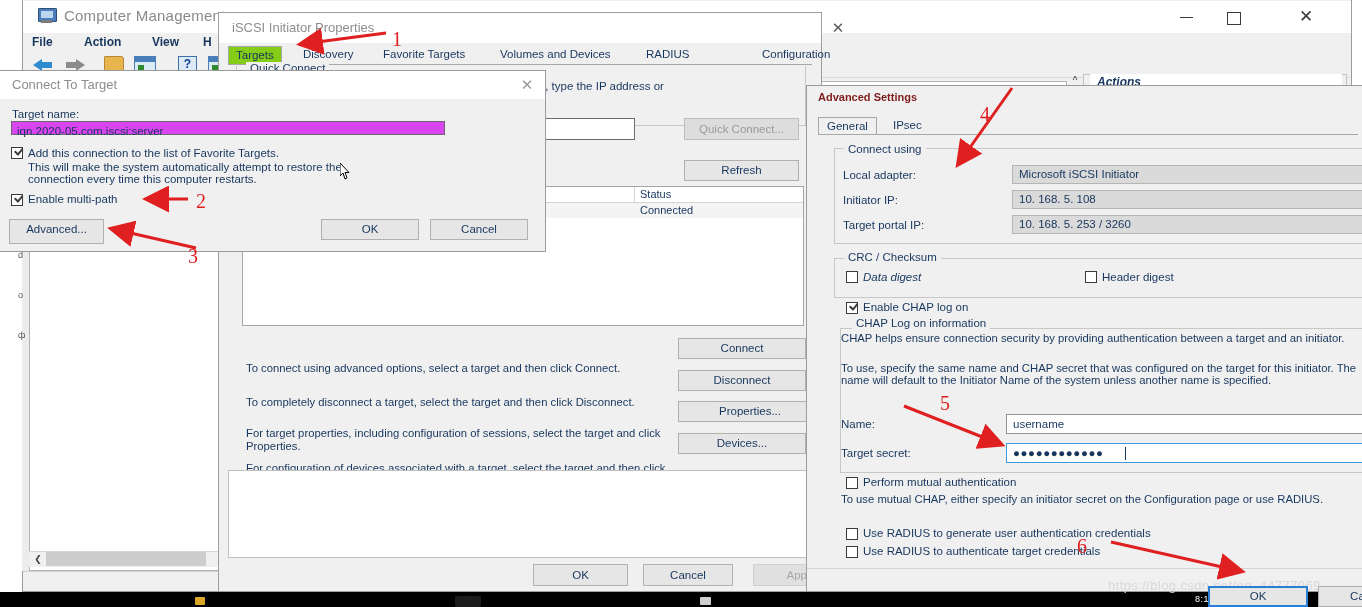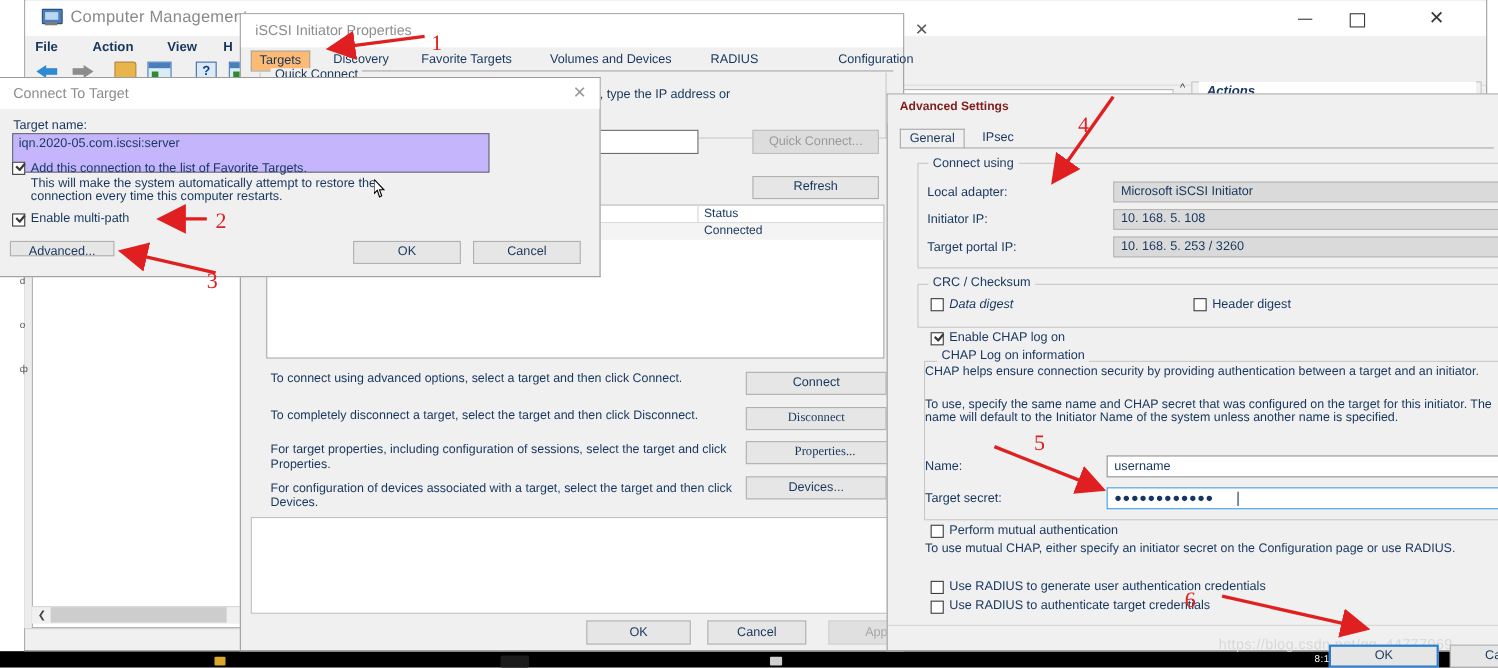--- a/index.html
+++ b/index.html
@@ -79,21 +79,21 @@
   #cm-actions-body{left:1090px;top:92px;width:252px;height:472px;background:#fff;border:1px solid #d4d4d4;}
   #cm-status{left:23px;top:571px;width:1328px;height:20px;background:#f0f0f0;border-top:1px solid #d2d2d2;}
 
   
   #iscsi{left:218px;top:12px;width:604px;height:580px;background:#f0f0f0;border:1px solid #9e9e9e;}
   #iscsi-title{left:219px;top:13px;width:602px;height:30px;background:#fff;}
   #iscsi-title-text{left:232px;top:20px;font-size:13px;color:#8e8e8e;}
   #iscsi-close{left:820px;top:13px;width:36px;height:30px;color:#5a5a5a;font-size:15px;text-align:center;line-height:30px;font-weight:300;}
   #iscsi-tabs{left:228px;top:46px;width:584px;height:19px;}
   .tab{position:absolute;top:0;height:19px;padding:2px 7px 0 7px;font-size:11.5px;color:#17365d;box-sizing:border-box;}
-  .tab.sel{background:#fdba74;border:1px solid #a8a8a8;border-bottom:1px solid #f0f0f0;color:#17365d;}
+  .tab.sel{background:#84cc16;border:1px solid #a8a8a8;border-bottom:1px solid #f0f0f0;color:#17365d;}
   #tab0{left:0px;}
   #tab1{left:68px;}
   #tab2{left:148px;}
   #tab3{left:265px;}
   #tab4{left:411px;}
   #tab5{left:479px;margin-left:48px;}
   #iscsi-tabline{left:228px;top:64px;width:584px;height:1px;background:#a8a8a8;}
 
   #grp-quick{left:236px;top:66px;width:570px;height:60px;border:1px solid #c8c8c8;border-top:none;}
   #grp-quick-label{left:246px;top:62px;background:#f0f0f0;padding:0 4px;font-size:11.5px;color:#17365d;}
@@ -109,53 +109,53 @@
   #btn-refresh{left:684px;top:160px;width:115px;height:21px;background:#e6e6e6;border:1px solid #b0b0b0;font-size:11.5px;color:#17365d;text-align:center;line-height:19px;}
 
   #tbl{left:242px;top:186px;width:562px;height:140px;background:#fff;border:1px solid #a6a6a6;}
   #tbl-head{left:243px;top:187px;width:560px;height:16px;background:#fff;border-bottom:1px solid #d4d4d4;}
   #tbl-h-name{left:250px;top:188px;font-size:11px;color:#17365d;}
   #tbl-h-status{left:640px;top:188px;font-size:11px;color:#17365d;}
   #tbl-sep{left:634px;top:187px;width:1px;height:16px;background:#d4d4d4;}
   #tbl-row{left:243px;top:203px;width:560px;height:15px;background:#f4f4f4;}
   #tbl-r-status{left:640px;top:204px;font-size:11px;color:#17365d;}
 
-  .hint{font-size:11.3px;color:#17365d;line-height:12.5px;}
+  .hint{font-size:11.3px;color:#17365d;line-height:12.5px;margin-top:24px;}
   #h1{left:246px;top:338px;width:420px;}
   #h2{left:246px;top:372px;width:420px;}
   #h3{left:246px;top:403px;width:430px;}
   #h4{left:246px;top:438px;width:430px;}
   .sbtn{background:#e6e6e6;border:1px solid #b0b0b0;font-size:11.5px;color:#17365d;text-align:center;}
   #b-connect{left:678px;top:338px;width:128px;height:21px;line-height:19px;}
-  #b-disconnect{left:678px;top:370px;width:128px;height:21px;line-height:19px;font-family:Liberation Serif, serif;}
-  #b-properties{left:678px;top:401px;width:144px;height:21px;line-height:19px;font-family:Liberation Serif, serif;}
+  #b-disconnect{left:678px;top:370px;width:128px;height:21px;line-height:19px;}
+  #b-properties{left:678px;top:401px;width:144px;height:21px;line-height:19px;}
   #b-devices{left:678px;top:433px;width:128px;height:21px;line-height:19px;}
   #iscsi-panel{left:228px;top:470px;width:584px;height:88px;background:#fff;border:1px solid #c0c0c0;}
   #b-ok{left:533px;top:564px;width:95px;height:22px;line-height:20px;}
   #b-cancel{left:643px;top:564px;width:90px;height:22px;line-height:20px;}
   #b-apply{left:753px;top:564px;width:90px;height:22px;line-height:20px;background:#e0e0e0;border:1px solid #d0d0d0;color:#a8a8a8;}
 
   
   #ctt{left:0px;top:70px;width:546px;height:182px;background:#f0f0f0;border:1px solid #9b9b9b;border-left:none;}
   #ctt-title{left:0px;top:71px;width:545px;height:28px;background:#fff;}
   #ctt-title-text{left:12px;top:77px;font-size:13px;color:#8e8e8e;}
   #ctt-close{left:510px;top:71px;width:34px;height:28px;color:#9a9a9a;font-size:15px;text-align:center;line-height:28px;font-weight:300;}
   #ctt-lbl{left:12px;top:108px;font-size:11.5px;color:#17365d;}
-  #ctt-input{left:11px;top:121px;width:434px;height:36px;background:#c4b5fd;border:1px solid #6b6b6b;}
+  #ctt-input{left:11px;top:121px;width:434px;height:14px;background:#d946ef;border:1px solid #6b6b6b;}
   #ctt-input span{position:absolute;left:5px;top:3px;font-size:11.5px;color:#17365d;}
   .cb{width:12px;height:12px;background:#fff;border:1px solid #3a3a3a;}
   .cb.on:after{content:"";position:absolute;left:2px;top:4px;width:5px;height:2px;background:#3a3a3a;transform:rotate(45deg);}
   .cb.on:before{content:"";position:absolute;left:4px;top:3px;width:8px;height:2px;background:#3a3a3a;transform:rotate(-50deg);}
   #ctt-cb1{left:11px;top:147px;}
   #ctt-cb1-lbl{left:28px;top:147px;font-size:11.5px;color:#17365d;}
   #ctt-cb1-sub1{left:28px;top:161px;font-size:11.5px;color:#17365d;}
   #ctt-cb1-sub2{left:28px;top:173px;font-size:11.5px;color:#17365d;text-align:center;}
   #ctt-cb2{left:11px;top:194px;}
   #ctt-cb2-lbl{left:28px;top:193px;font-size:11.5px;color:#17365d;}
-  #ctt-adv{left:9px;top:219px;width:95px;height:14px;line-height:19px;}
+  #ctt-adv{left:9px;top:219px;width:95px;height:25px;line-height:19px;}
   #ctt-ok{left:321px;top:219px;width:98px;height:21px;line-height:19px;}
   #ctt-cancel{left:430px;top:219px;width:98px;height:21px;line-height:19px;}
   #cursor{left:340px;top:163px;width:11px;height:17px;}
 
   
   #adv{left:806px;top:85px;width:560px;height:507px;background:#f0f0f0;border:1px solid #9b9b9b;}
   #adv-title{left:807px;top:86px;width:558px;height:26px;background:#f0f0f0;}
   #adv-title-text{left:818px;top:91px;font-size:11px;color:#7f1d1d;font-weight:bold;}
   #adv-tabs{left:818px;top:117px;width:540px;height:18px;}
   .atab{position:absolute;top:0;height:18px;padding:2px 8px 0 8px;font-size:11.5px;color:#17365d;box-sizing:border-box;}

